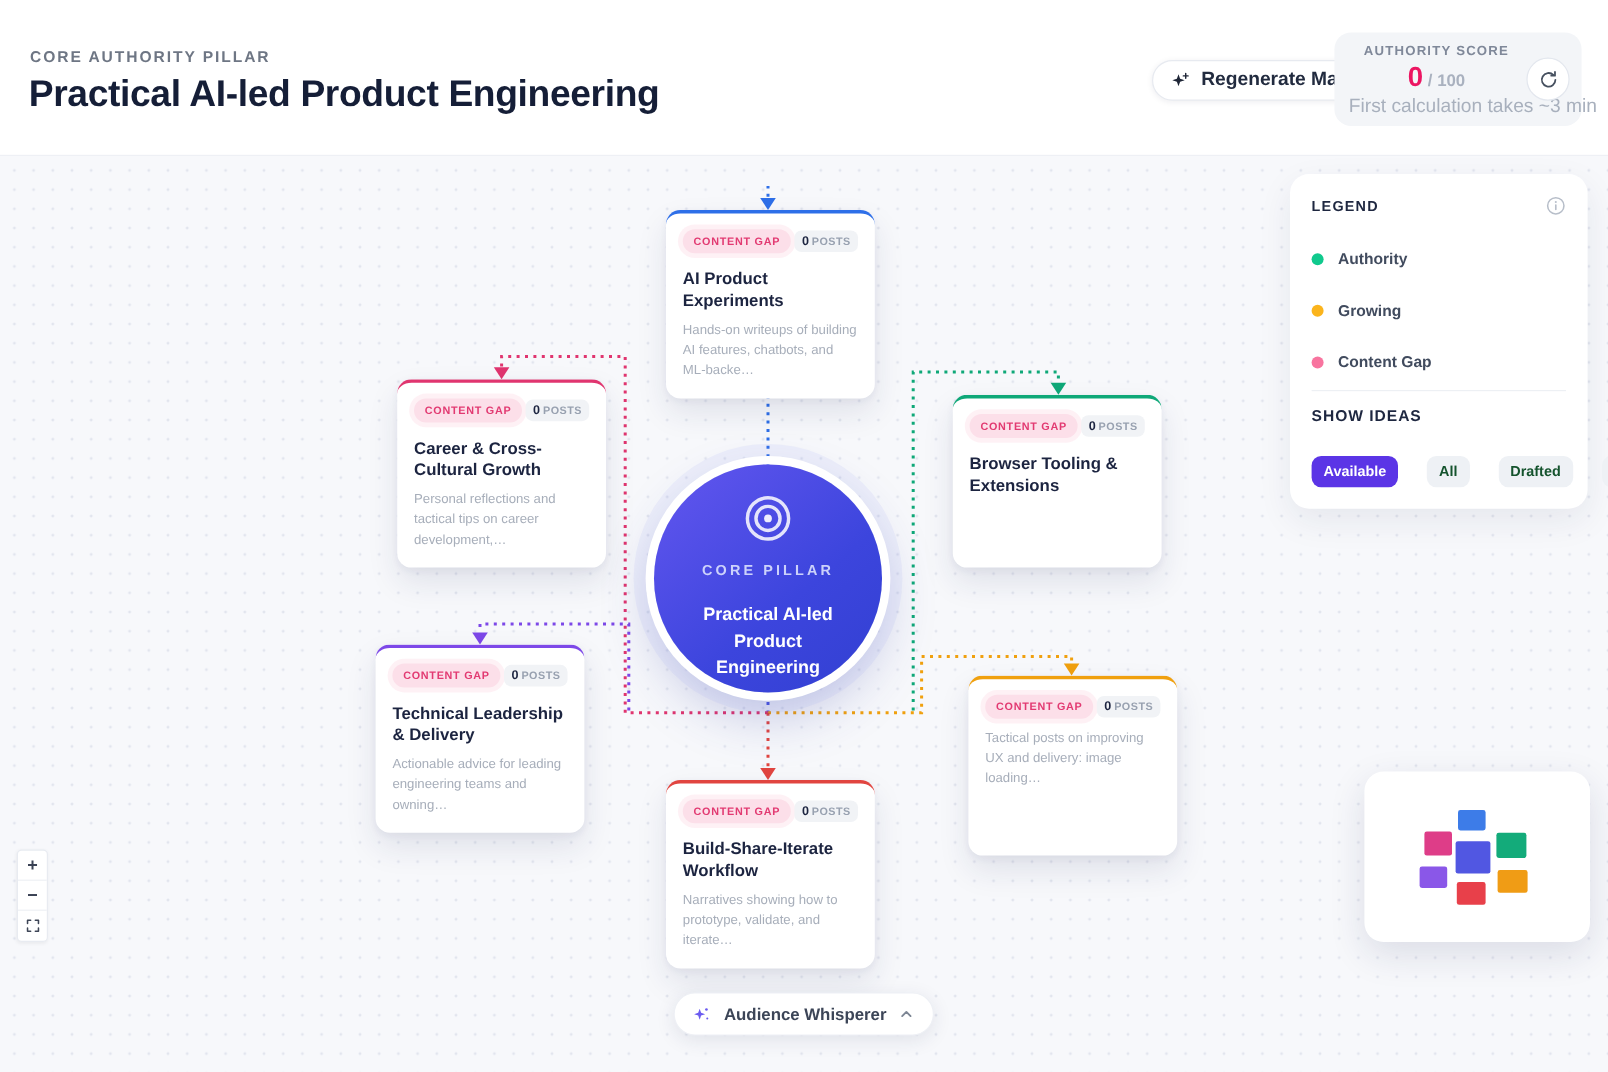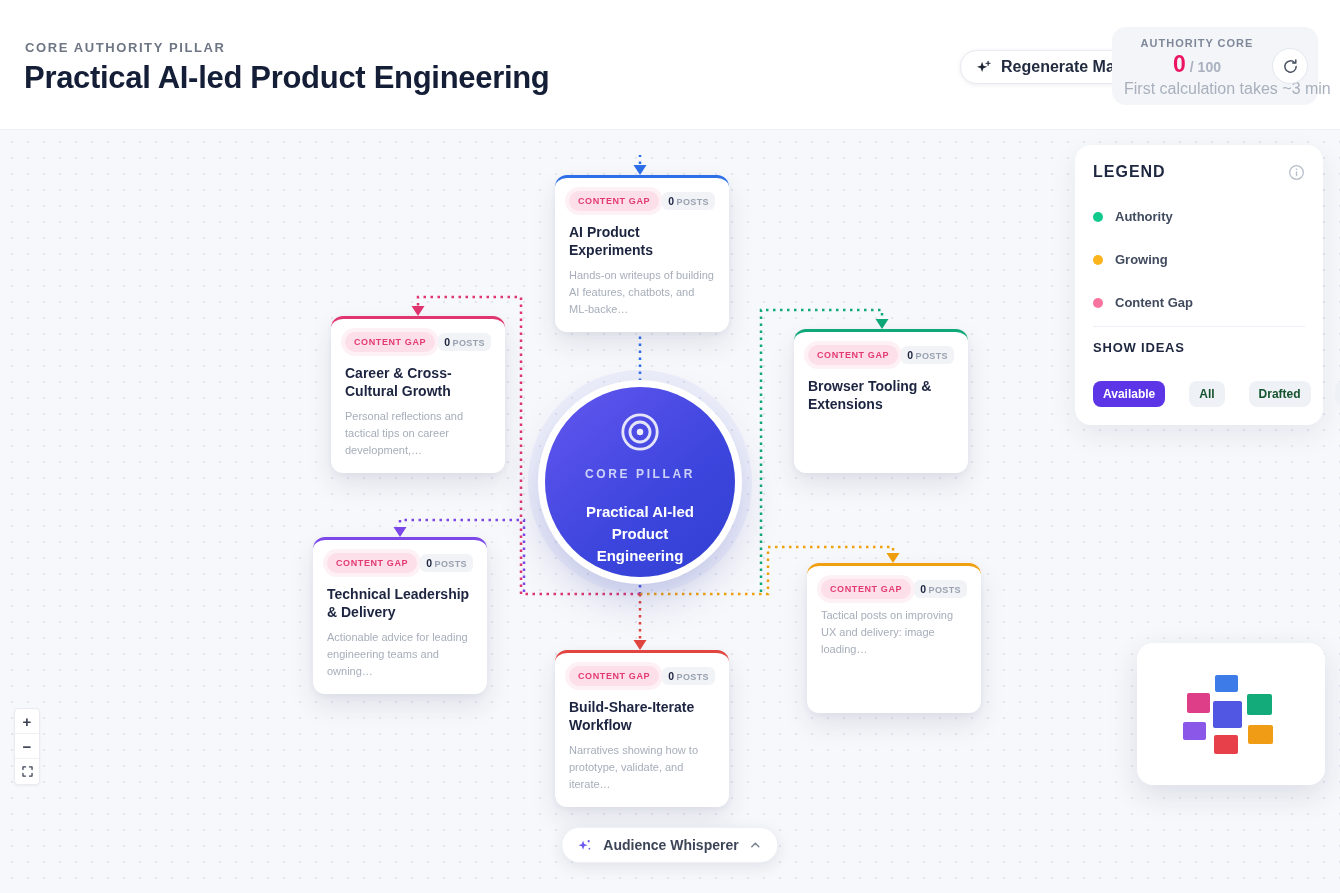--- a/index.html
+++ b/index.html
@@ -54,21 +54,21 @@
     display:flex; align-items:center; justify-content:center; cursor:pointer;
   }
 
   
   .legend {
     position:absolute; left:1075px; top:145px; width:248px;
     background:#fff; border-radius:16px; padding:18px;
     box-shadow:0 10px 28px rgba(25,35,80,.08); z-index:7;
   }
   .legend-head { display:flex; justify-content:space-between; align-items:center; }
-  .legend-title { font-size:16px; font-weight:800; letter-spacing:1px; color:#1e2740; }
+  .legend-title { font-size:12px; font-weight:800; letter-spacing:1px; color:#1e2740; }
   .legend-item { display:flex; align-items:center; gap:12px; margin-top:28px;
     font-size:13px; font-weight:600; color:#414b5e; }
   .legend-dot { width:10px; height:10px; border-radius:50%; flex:0 0 auto; }
   .legend-divider { height:1px; background:#edf0f4; margin:16px 0 13px; }
   .show-ideas-title { font-size:13px; font-weight:800; letter-spacing:.8px; color:#1e2740; }
   .chips { display:flex; gap:24px; margin-top:26px;justify-content:space-between; }
   .chip { font-size:12px; font-weight:700; color:#14532d; background:#eef1f5;
     padding:6px 10px; border-radius:8px; cursor:pointer; white-space:nowrap; }
   .chip.active { color:#fff; }
 
@@ -175,21 +175,21 @@
       <svg width="17" height="17" viewBox="0 0 24 24">
         <path d="M10 4l1.9 5.4L17.3 11l-5.4 1.9L10 18.3 8.1 12.9 2.7 11l5.4-1.6z" fill="#1f2637"></path>
         <path d="M18.5 3.2v5.6M15.7 6h5.6" stroke="#1f2637" stroke-width="1.7" stroke-linecap="round"></path>
       </svg>
     </span>
     <span>Regenerate Map</span>
   </button>
 
   <div class="score-panel">
     <div class="score-col">
-      <div class="score-label">AUTHORITY CORE</div>
+      <div class="score-label">AUTHORITY SCORE</div>
       <div class="score-line">
         <span class="score-value" style="color: rgb(236, 21, 98);">0</span><span class="score-total">/ 100</span>
       </div>
       <div class="score-note">First calculation takes ~3 min</div>
     </div>
     <button class="refresh-btn">
       <span style="display:flex;">
         <svg width="17" height="17" viewBox="0 0 24 24" fill="none" stroke="#46505f" stroke-width="2.1" stroke-linecap="round" stroke-linejoin="round">
           <path d="M20 12a8 8 0 1 1-2.4-5.7"></path>
             <path d="M19.5 2.8v4.4h-4.4"></path>

